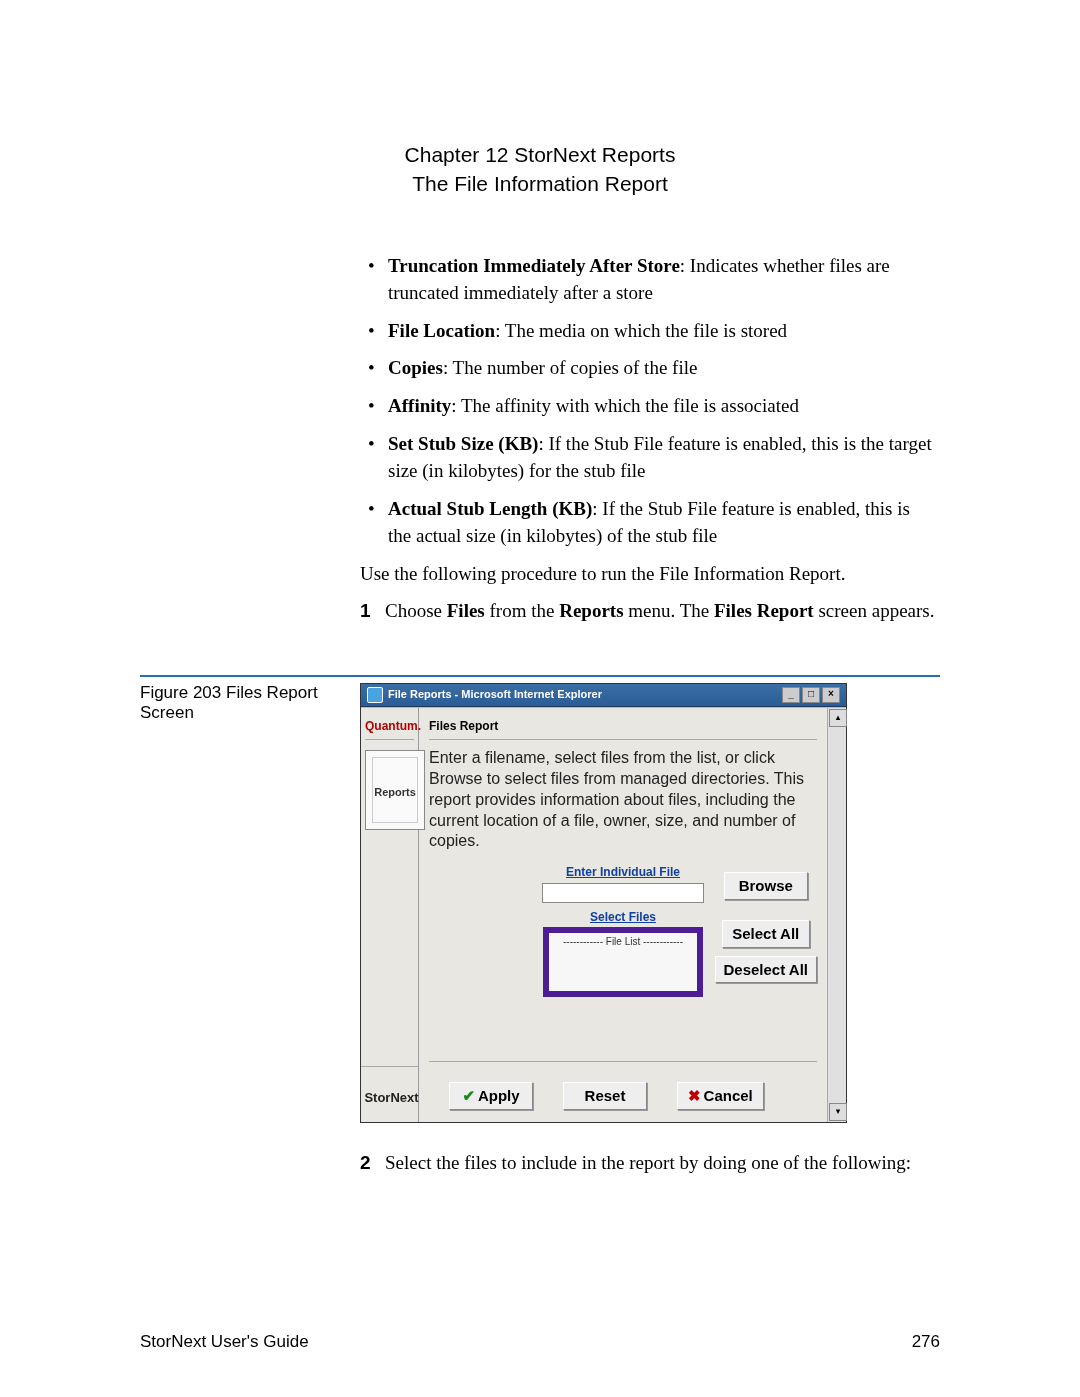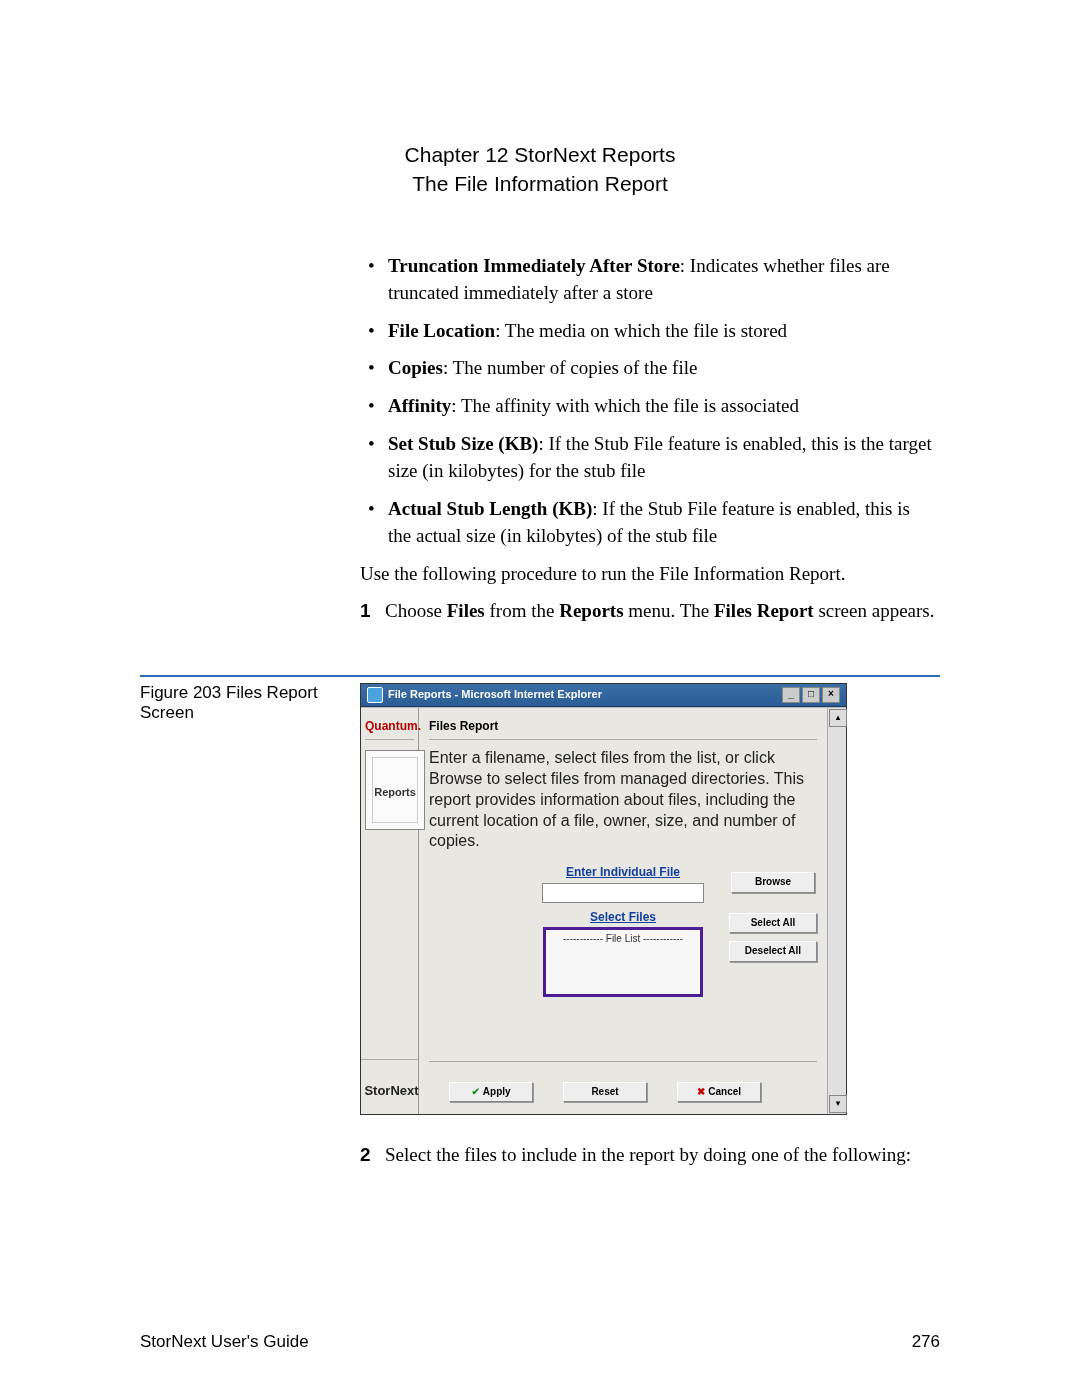--- a/index.html
+++ b/index.html
@@ -182,34 +182,34 @@
   }
   .fz-label {
     color: #1040a0; font-size: 12px; font-weight:bold;
     text-align:center; width: 160px; margin: 0 auto;
   }
   .fz-label.underline { text-decoration: underline; }
   .txt-input {
     width: 160px; height: 18px; background:#fff; border:1px solid #888; margin:1px auto 6px auto;
   }
   .select-box {
-    width: 160px; height: 70px; background:#f7f7f7; border:3px solid #4c1d95; margin:1px auto 0 auto;
+    width: 160px; height: 70px; background:#f7f7f7; border:6px solid #4c1d95; margin:1px auto 0 auto;
     font-size: 10px; color:#333; text-align:center; padding-top:2px; box-sizing:border-box;
   }
   .side-btns {
     position:absolute; right: 0; top: 8px;
     display:flex; flex-direction:column; gap:20px;
     align-items:center;
   }
   .wbtn {
     background: #eee;
     border: 1px solid #888;
     border-top-color: #fff;
     border-left-color:#fff;
-    font-size: 10px; font-weight:bold;
+    font-size: 15px; font-weight:bold;
     padding: 2px 10px;
     min-width: 62px;
     text-align:center;
     box-shadow: 1px 1px 0 #999;
   }
   .wbtn.small { padding: 2px 8px; min-width:70px;}
   .bottom-bar {
     border-top: 1px solid #aaa;
     margin-top: 4px;
     padding-top: 20px;

